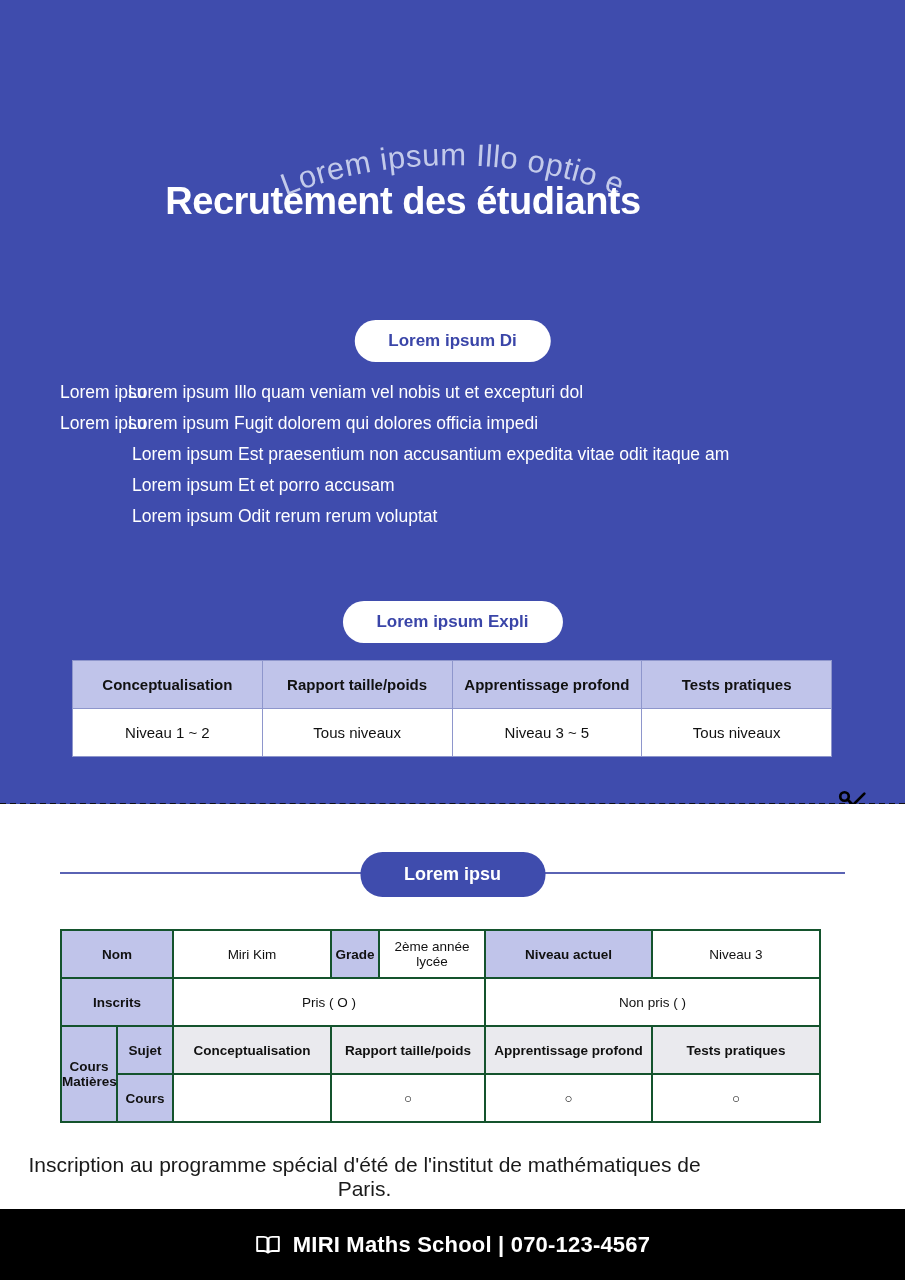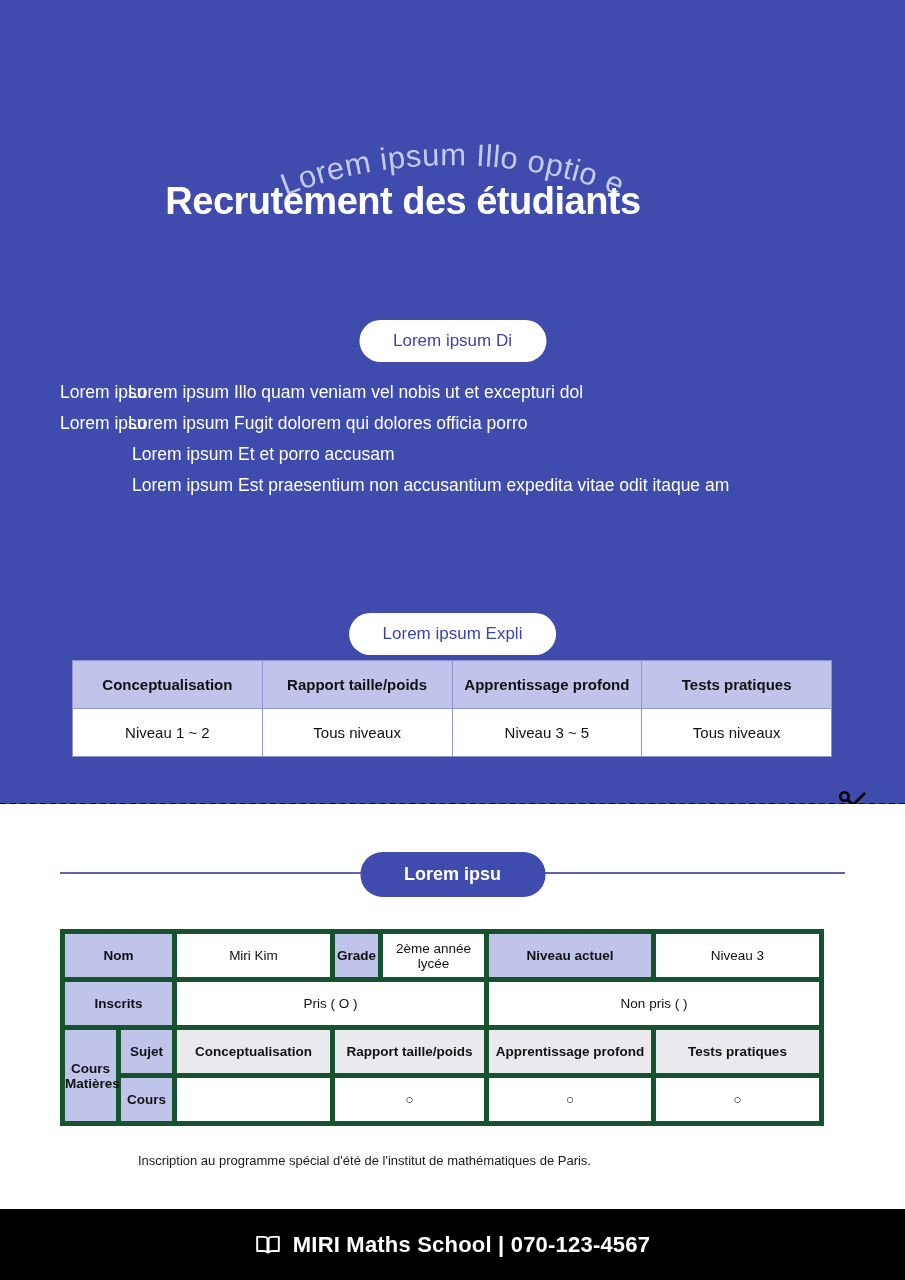--- a/index.html
+++ b/index.html
@@ -54,27 +54,27 @@
   }
 
   
   .pill-white {
     position: absolute;
     left: 50%;
     transform: translateX(-50%);
     background: #ffffff;
     color: #3A45A8;
     font-size: 17px;
-    font-weight: normal;
+    font-weight: bold;
     border-radius: 22px;
     padding: 11px 34px;
     white-space: nowrap;
   }
   .pill-di  { top: 320px; }
-  .pill-exp { top: 601px; margin-top: 12px; }
+  .pill-exp { top: 601px; }
 
   
   .body-list {
     position: absolute;
     left: 60px;
     top: 377px;
     width: 790px;
     color: #ffffff;
     font-size: 17.5px;
     line-height: 31px;
@@ -155,21 +155,21 @@
   
   .table2 {
     position: absolute;
     left: 60px;
     top: 929px;
     width: 759px;
     border-collapse: collapse;
     table-layout: fixed;
   }
   .table2 td {
-    border: 5px solid #14532d;
+    border: 2px solid #14532d;
     height: 48px;
     text-align: center;
     font-size: 13.5px;
     color: #111111;
     background: #ffffff;
   }
   .table2 td.lbl {
     background: #C0C4EA;
     font-weight: bold;
   }
@@ -178,21 +178,21 @@
     font-weight: bold;
   }
   .circ { font-size: 13px; color: #444; }
 
   .footnote {
     position: absolute;
     left: 0;
     top: 1153px;
     width: 729px;
     text-align: center;
-    font-size: 13px;
+    font-size: 21px;
     color: #1A1A1A;
   }
 
   
   .footer {
     position: absolute;
     left: 0;
     top: 1209px;
     width: 905px;
     height: 71px;
@@ -232,29 +232,33 @@
 
     <div class="pill-white pill-di">Lorem ipsum Di</div>
 
     <div class="body-list">
       <div class="body-row">
         <span class="body-lead lead-w-full">Lorem ipsu</span>
         <span>Lorem ipsum Illo quam veniam vel nobis ut et excepturi dol</span>
       </div>
       <div class="body-row">
         <span class="body-lead lead-w-full">Lorem ipsu</span>
-        <span>Lorem ipsum Fugit dolorem qui dolores officia porro</span>
+        <span>Lorem ipsum Fugit dolorem qui dolores officia impedi</span>
+      </div>
+      <div class="body-row">
+        <span class="body-lead lead-w-indent"></span>
+        <span>Lorem ipsum Est praesentium non accusantium expedita vitae odit itaque am</span>
       </div>
       <div class="body-row">
         <span class="body-lead lead-w-indent"></span>
         <span>Lorem ipsum Et et porro accusam</span>
       </div>
       <div class="body-row">
         <span class="body-lead lead-w-indent"></span>
-        <span>Lorem ipsum Est praesentium non accusantium expedita vitae odit itaque am</span>
+        <span>Lorem ipsum Odit rerum rerum voluptat</span>
       </div>
     </div>
 
     <div class="pill-white pill-exp">Lorem ipsum Expli</div>
 
     <table class="table1">
       <tbody>
           <tr>
         <th>Conceptualisation</th>
         <th>Rapport taille/poids</th>

